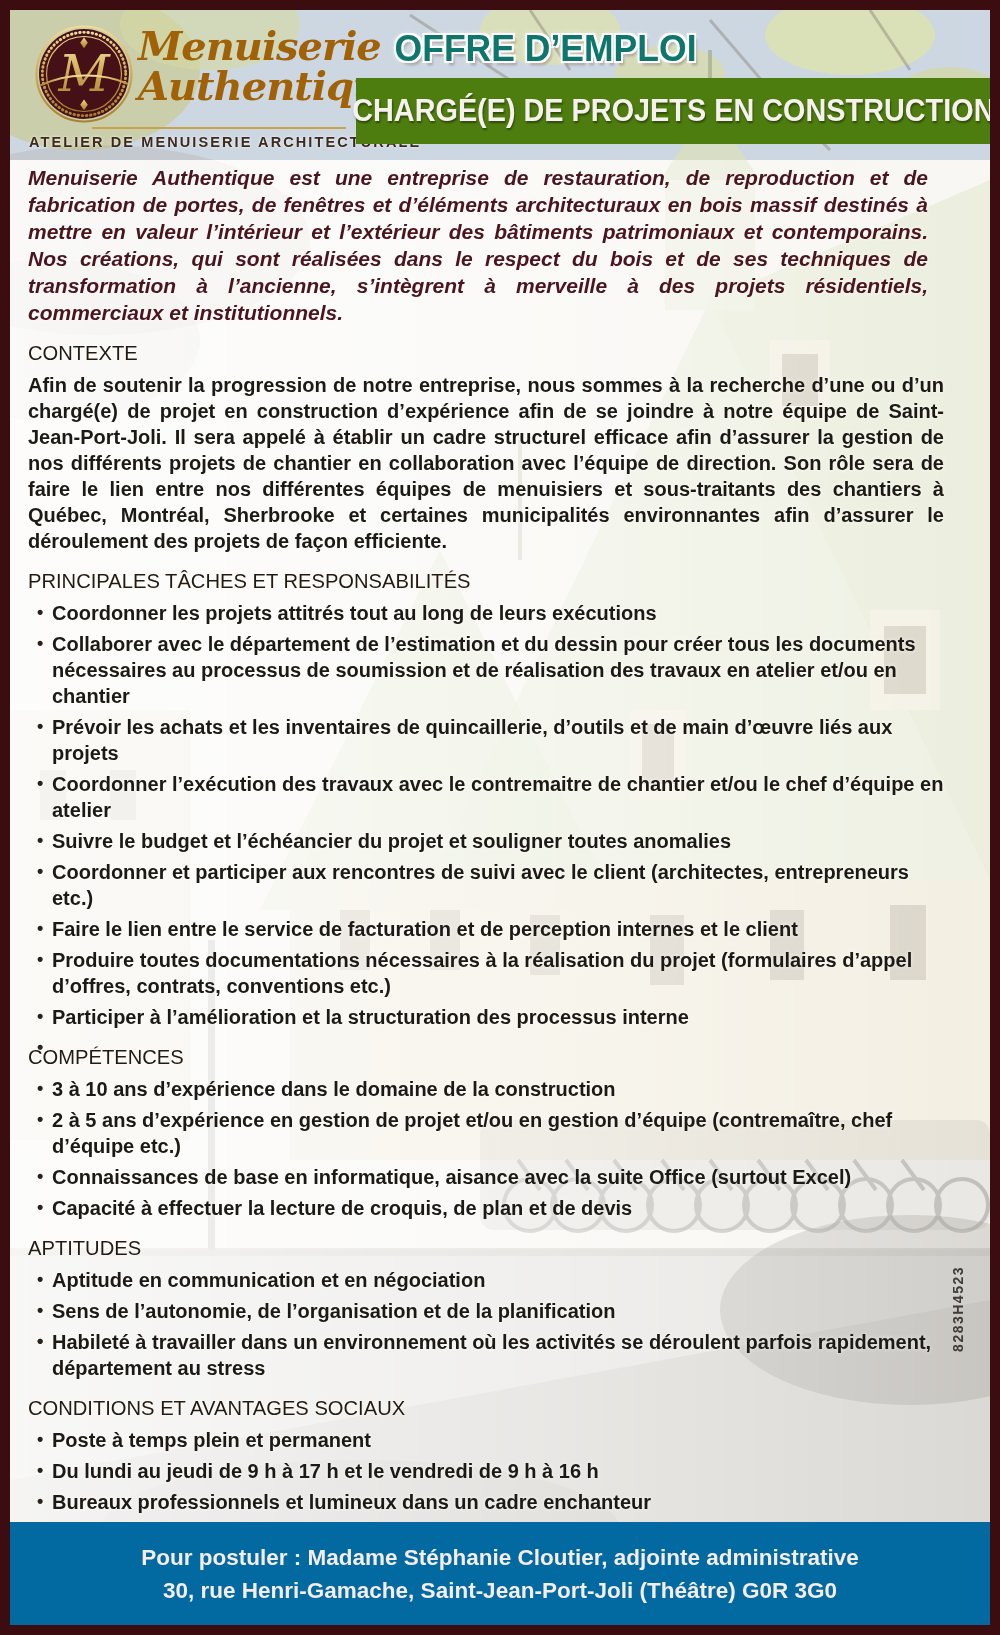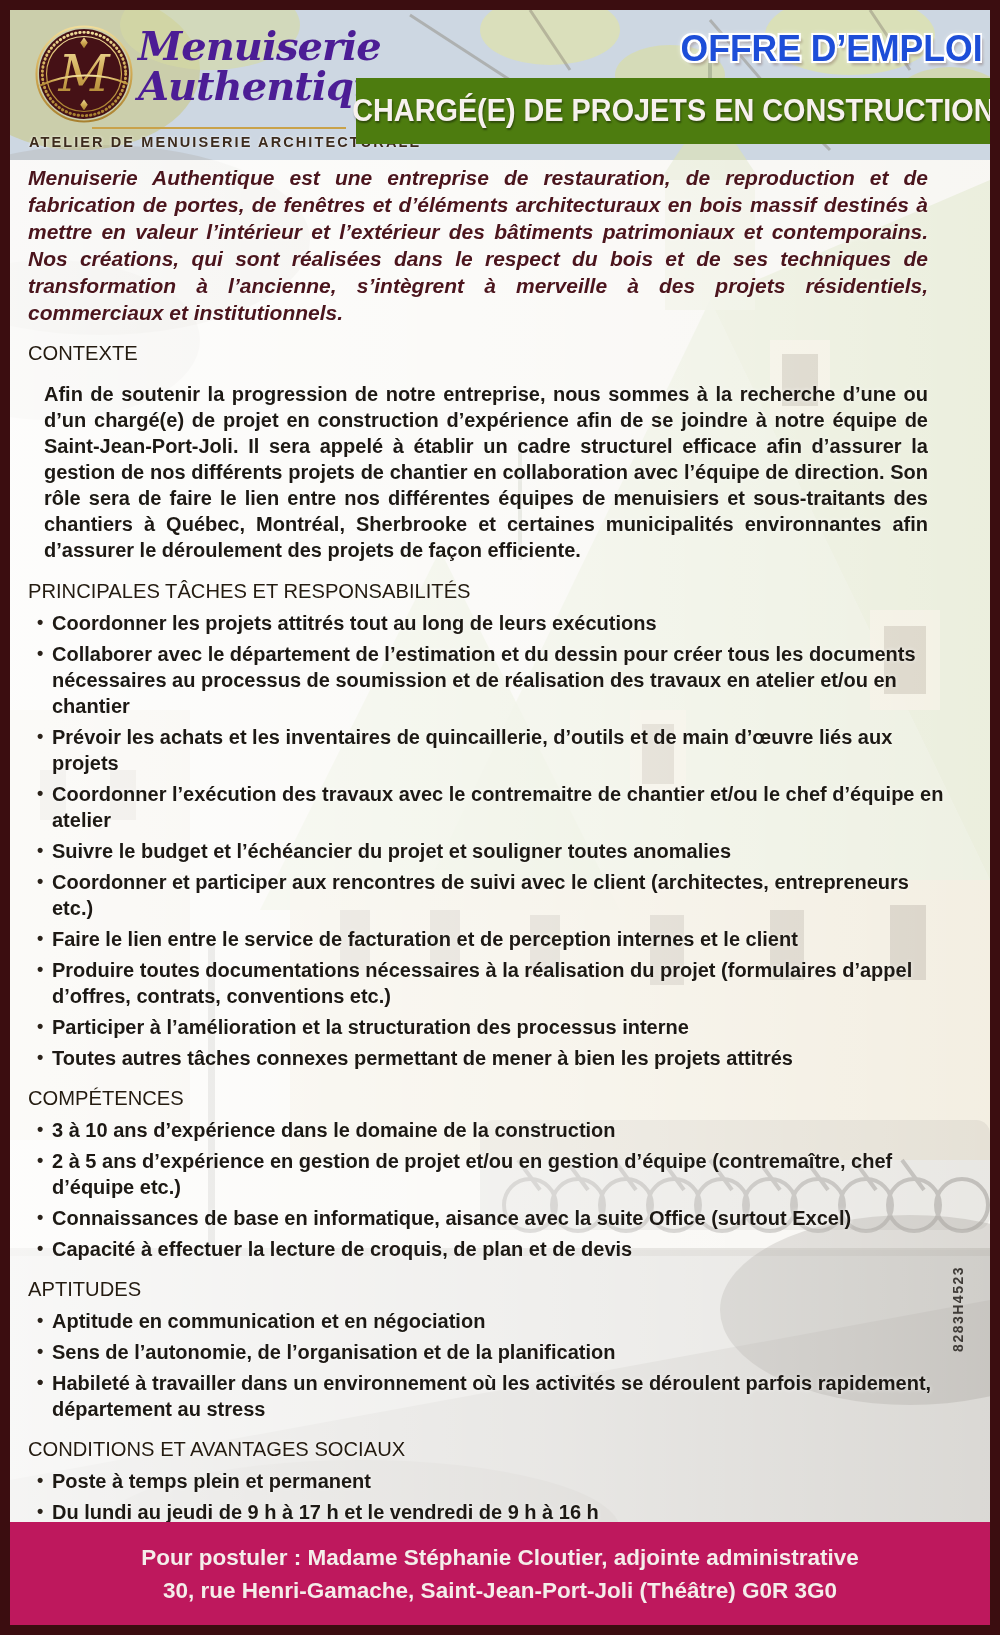--- a/index.html
+++ b/index.html
@@ -7,50 +7,50 @@
     position:relative;width:980px;height:1615px;
     border:10px solid #3b0d10;background:#f4f2ec;overflow:hidden;
     font-family:"Liberation Sans",sans-serif;
   }
   .bg{position:absolute;inset:0;z-index:0;}
   
   .header{position:absolute;top:0;left:0;right:0;height:150px;z-index:2;}
   .logo-circle{position:absolute;left:24px;top:14px;width:100px;height:100px;}
   .logo-name{position:absolute;left:128px;top:16px;line-height:40px;
     font-family:"DejaVu Serif","Liberation Serif",serif;font-style:italic;font-weight:700;
-    font-size:40px;color:#4c1d95;letter-spacing:-1px;}
+    font-size:40px;color:#a16207;letter-spacing:-1px;}
   .logo-rule{position:absolute;left:82px;top:117px;width:254px;height:2px;background:#c9a24a;}
   .logo-tagline{position:absolute;left:19px;top:124px;width:330px;
     font-size:14.5px;font-weight:700;letter-spacing:2.1px;color:#3c2b1d;
     text-shadow:0 0 3px rgba(255,255,255,.9);white-space:nowrap;}
-  .offer-label{position:absolute;right:8px;top:18px;width:600px;text-align:right;
-    font-size:37px;font-weight:800;color:#1d4ed8;letter-spacing:0;
+  .offer-label{position:absolute;right:8px;top:18px;width:600px;
+    font-size:37px;font-weight:800;color:#0f766e;letter-spacing:0;
     text-shadow:-2px -2px 0 #fff,2px -2px 0 #fff,-2px 2px 0 #fff,2px 2px 0 #fff,0 0 7px #fff,3px 4px 3px rgba(70,25,20,.35);}
   .offer-label .cond{display:inline-block;transform:scaleX(.96);transform-origin:right center;}
   .job-banner{position:absolute;left:346px;right:0;top:68px;height:66px;background:#4d7c0f;
     display:flex;align-items:center;justify-content:center;}
   .job-banner .cond{display:inline-block;transform:scaleX(.93);transform-origin:center;
     color:#f7f1ee;font-size:31px;font-weight:700;white-space:nowrap;letter-spacing:0;
     text-shadow:1px 2px 2px rgba(0,0,0,.4);}
   
   .column{position:absolute;left:18px;top:150px;width:916px;z-index:2;color:#1d1914;}
   .intro{font-size:21px;line-height:27px;font-weight:700;font-style:italic;color:#4b151d;
     text-align:justify;margin:4px 16px 0 0;text-shadow:0 0 4px rgba(255,255,255,.75);}
   h2{font-size:21px;line-height:24px;font-weight:400;color:#241b10;margin:15px 0 7px 0;
     text-shadow:0 0 4px rgba(255,255,255,.8);}
   h2 .cond{display:inline-block;transform:scaleX(.96);transform-origin:left center;letter-spacing:0;}
-  .body-par{font-size:20px;line-height:26px;font-weight:700;text-align:justify;margin:16px;
+  .body-par{font-size:20px;line-height:26px;font-weight:700;text-align:justify;margin:0;
     color:#1d1914;text-shadow:0 0 4px rgba(255,255,255,.75);}
   ul.blist{list-style:none;margin:2px 0 0 0;padding:0;}
   ul.blist li{position:relative;padding-left:24px;margin:0 0 5px 0;
     font-size:20px;line-height:26px;font-weight:700;color:#1d1914;
     text-shadow:0 0 4px rgba(255,255,255,.75);}
   ul.blist .dot{position:absolute;left:9px;top:-1px;font-size:18px;color:#2a221a;}
   
-  .footer{position:absolute;left:0;right:0;bottom:0;height:103px;background:#be185d;z-index:3;
+  .footer{position:absolute;left:0;right:0;bottom:0;height:103px;background:#0369a1;z-index:3;
     display:flex;flex-direction:column;align-items:center;justify-content:center;gap:0;}
   .footer div{color:#f4edea;font-size:22.5px;font-weight:700;line-height:33px;white-space:nowrap;}
   
   .vcode{position:absolute;top:1256px;right:24px;z-index:2;
     writing-mode:vertical-rl;transform:rotate(180deg);
     font-size:14px;font-weight:700;letter-spacing:1.5px;color:#3f3b37;}
 </style>
 </head>
 <body>
 
@@ -175,21 +175,21 @@
       <ul class="blist">
         <li><span class="dot">•</span><span>Coordonner les projets attitrés tout au long de leurs exécutions</span></li>
         <li><span class="dot">•</span><span>Collaborer avec le département de l’estimation et du dessin pour créer tous les documents nécessaires au processus de soumission et de réalisation des travaux en atelier et/ou en chantier</span></li>
         <li><span class="dot">•</span><span>Prévoir les achats et les inventaires de quincaillerie, d’outils et de main d’œuvre liés aux projets</span></li>
         <li><span class="dot">•</span><span>Coordonner l’exécution des travaux avec le contremaitre de chantier et/ou le chef d’équipe en atelier</span></li>
         <li><span class="dot">•</span><span>Suivre le budget et l’échéancier du projet et souligner toutes anomalies</span></li>
         <li><span class="dot">•</span><span>Coordonner et participer aux rencontres de suivi avec le client (architectes, entrepreneurs etc.)</span></li>
         <li><span class="dot">•</span><span>Faire le lien entre le service de facturation et de perception internes et le client</span></li>
         <li><span class="dot">•</span><span>Produire toutes documentations nécessaires à la réalisation du projet (formulaires d’appel d’offres, contrats, conventions etc.)</span></li>
         <li><span class="dot">•</span><span>Participer à l’amélioration et la structuration des processus interne</span></li>
-        <li><span class="dot">•</span><span>Toutes autres tâches connexes permettant de mener à bien les projets attitrés</span></li>
+        <li><span class="dot">•</span></li>
       </ul>
     </section>
 
     <section>
       <h2><span class="cond">COMPÉTENCES</span></h2>
       <ul class="blist">
         <li><span class="dot">•</span><span>3 à 10 ans d’expérience dans le domaine de la construction</span></li>
         <li><span class="dot">•</span><span>2 à 5 ans d’expérience en gestion de projet et/ou en gestion d’équipe (contremaître, chef d’équipe etc.)</span></li>
         <li><span class="dot">•</span><span>Connaissances de base en informatique, aisance avec la suite Office (surtout Excel)</span></li>
         <li><span class="dot">•</span><span>Capacité à effectuer la lecture de croquis, de plan et de devis</span></li>

